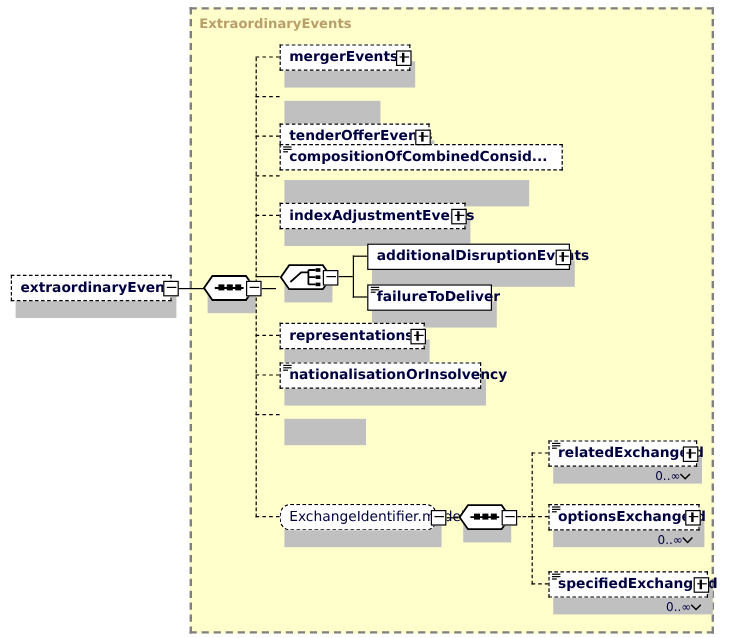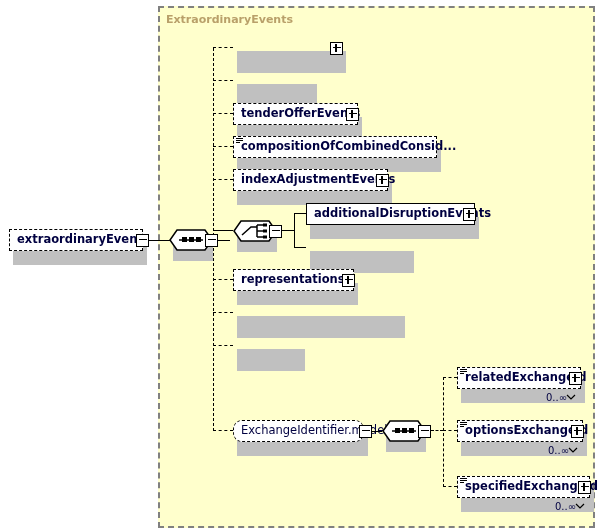--- a/index.html
+++ b/index.html
@@ -180,35 +180,38 @@
     </svg>
   </div>
   <div class="expander" style="left:205px; top:233.5px;"></div>
 
   <div class="ln h-sol" style="left:218px; top:240px; width:12px;"></div>
 
   <div class="ln v-dash" style="left:213px; top:48px; height:383px;"></div>
 
   <div class="ln h-dash" style="left:213px; top:47px; width:20px;"></div>
   <div class="shadow" style="left:237px; top:51px; width:109px; height:22px;"></div>
+  <div class="node optional" style="left:233px; top:37px; width:109px;">
+    <span class="label">mergerEvents</span>
+  </div>
   <div class="expander plus" style="left:330px; top:41.5px;"></div>
 
   <div class="ln h-dash" style="left:213px; top:80px; width:20px;"></div>
   <div class="shadow" style="left:237px; top:84px; width:80px; height:22px;"></div>
 
   <div class="ln h-dash" style="left:213px; top:113px; width:20px;"></div>
   <div class="shadow" style="left:237px; top:117px; width:125px; height:22px;"></div>
   <div class="node optional" style="left:233px; top:103px; width:125px;">
     <span class="label">tenderOfferEvents</span>
   </div>
   <div class="expander plus" style="left:346px; top:107.5px;"></div>
 
   <div class="ln h-dash" style="left:213px; top:146px; width:20px;"></div>
   <div class="shadow" style="left:237px; top:150px; width:204px; height:22px;"></div>
-  <div class="node optional" style="left:233px; top:136px; width:204px;">
+  <div class="node optional" style="left:233px; top:120px; width:236px;">
     <span class="type-marker">
         <i></i>
         <i></i>
         <i></i>
       </span>
     <span class="label">compositionOfCombinedConsid...</span>
   </div>
 
   <div class="ln h-dash" style="left:213px; top:179px; width:20px;"></div>
   <div class="shadow" style="left:237px; top:183px; width:155px; height:22px;"></div>
@@ -239,30 +242,46 @@
   <div class="ln h-sol" style="left:294px; top:213px; width:12px;"></div>
   <div class="ln h-sol" style="left:294px; top:247px; width:12px;"></div>
 
   <div class="shadow" style="left:310px; top:217px; width:169px; height:22px;"></div>
   <div class="node required" style="left:306px; top:203px; width:169px;">
     <span class="label">additionalDisruptionEvents</span>
   </div>
   <div class="expander plus" style="left:463px; top:207.5px;"></div>
 
   <div class="shadow" style="left:310px; top:251px; width:104px; height:22px;"></div>
+  <div class="node required" style="left:306px; top:237px; width:104px;">
+    <span class="type-marker">
+        <i></i>
+        <i></i>
+        <i></i>
+      </span>
+    <span class="label">failureToDeliver</span>
+  </div>
 
   <div class="ln h-dash" style="left:213px; top:279px; width:20px;"></div>
   <div class="shadow" style="left:237px; top:283px; width:121px; height:22px;"></div>
   <div class="node optional" style="left:233px; top:269px; width:121px;">
     <span class="label">representations</span>
   </div>
   <div class="expander plus" style="left:342px; top:273.5px;"></div>
 
   <div class="ln h-dash" style="left:213px; top:312px; width:20px;"></div>
   <div class="shadow" style="left:237px; top:316px; width:168px; height:22px;"></div>
+  <div class="node optional" style="left:233px; top:302px; width:168px;">
+    <span class="type-marker">
+        <i></i>
+        <i></i>
+        <i></i>
+      </span>
+    <span class="label">nationalisationOrInsolvency</span>
+  </div>
 
   <div class="ln h-dash" style="left:213px; top:345px; width:20px;"></div>
   <div class="shadow" style="left:237px; top:349px; width:68px; height:22px;"></div>
 
   <div class="ln h-dash" style="left:213px; top:430px; width:20px;"></div>
   <div class="shadow" style="left:237px; top:434px; width:131px; height:22px;"></div>
   <div class="node group" style="left:233px; top:420px; width:131px;">
     <span class="label">ExchangeIdentifier.model</span>
   </div>
   <div class="expander" style="left:359px; top:424.5px;"></div>

